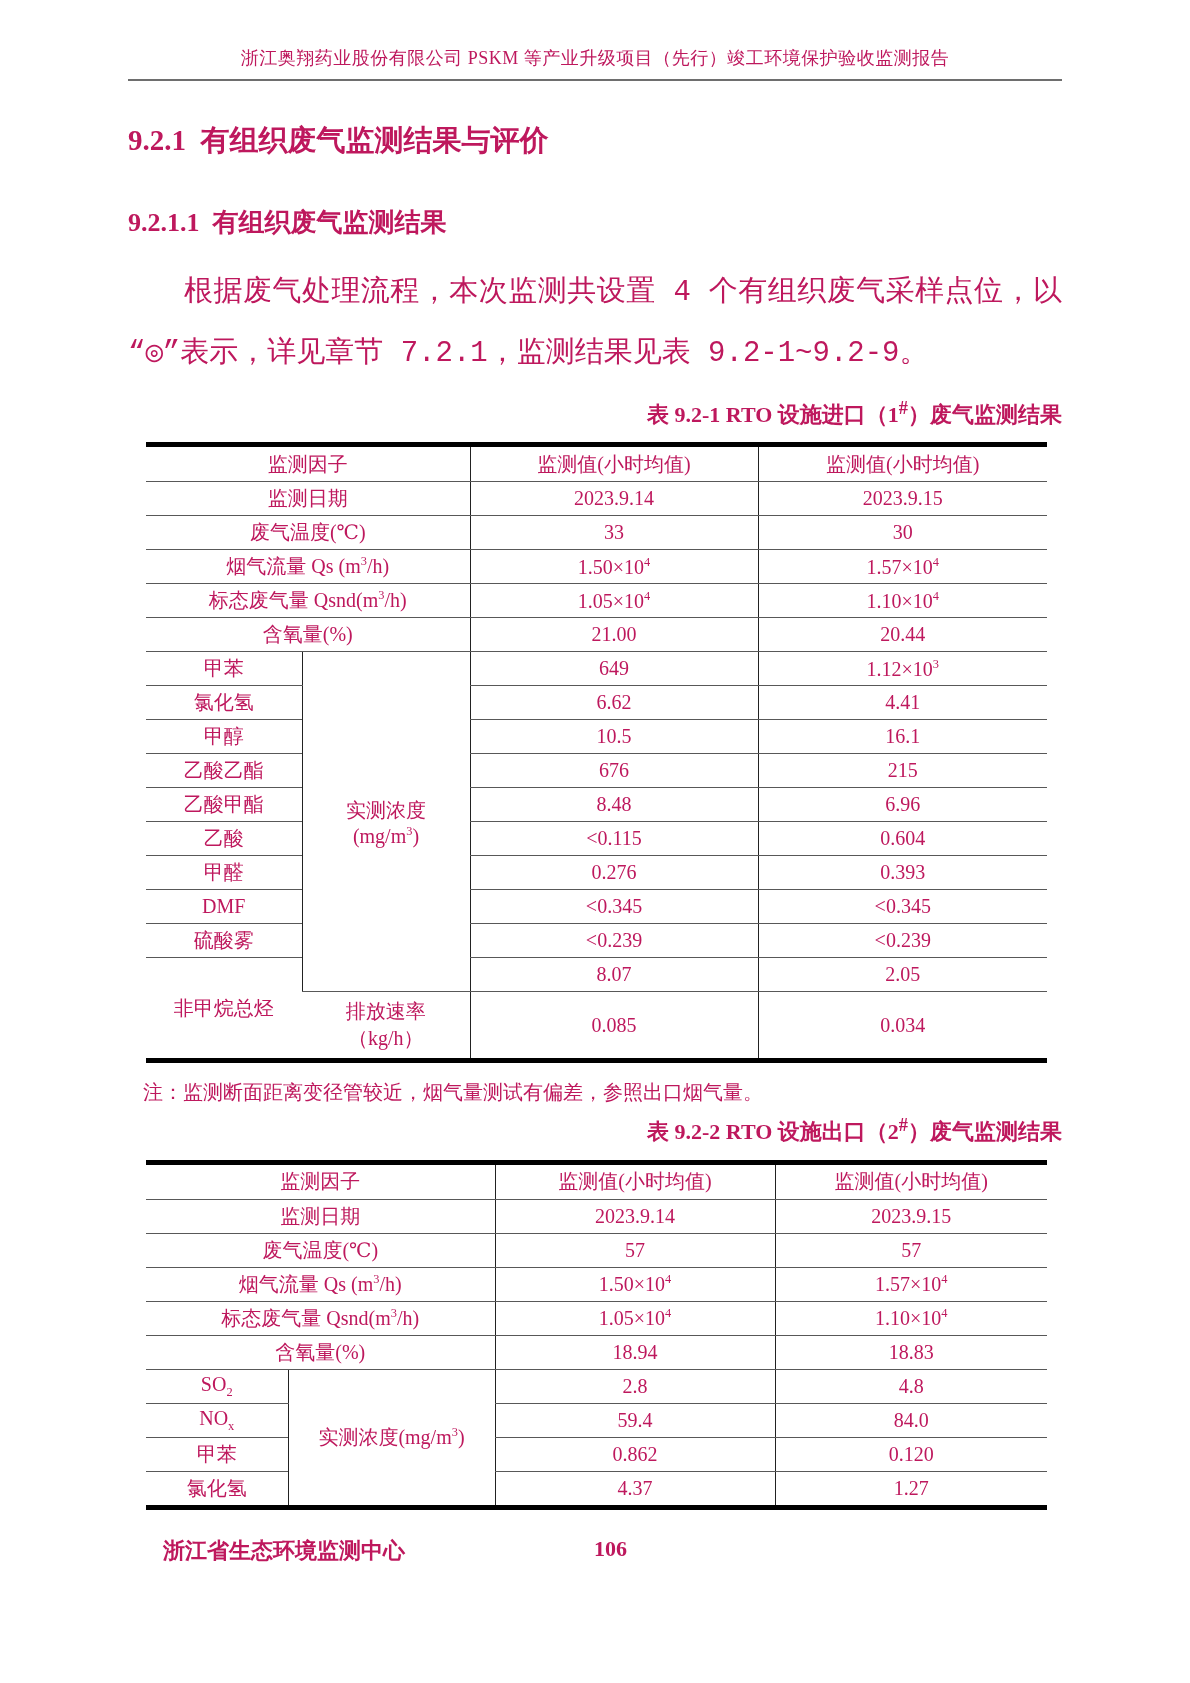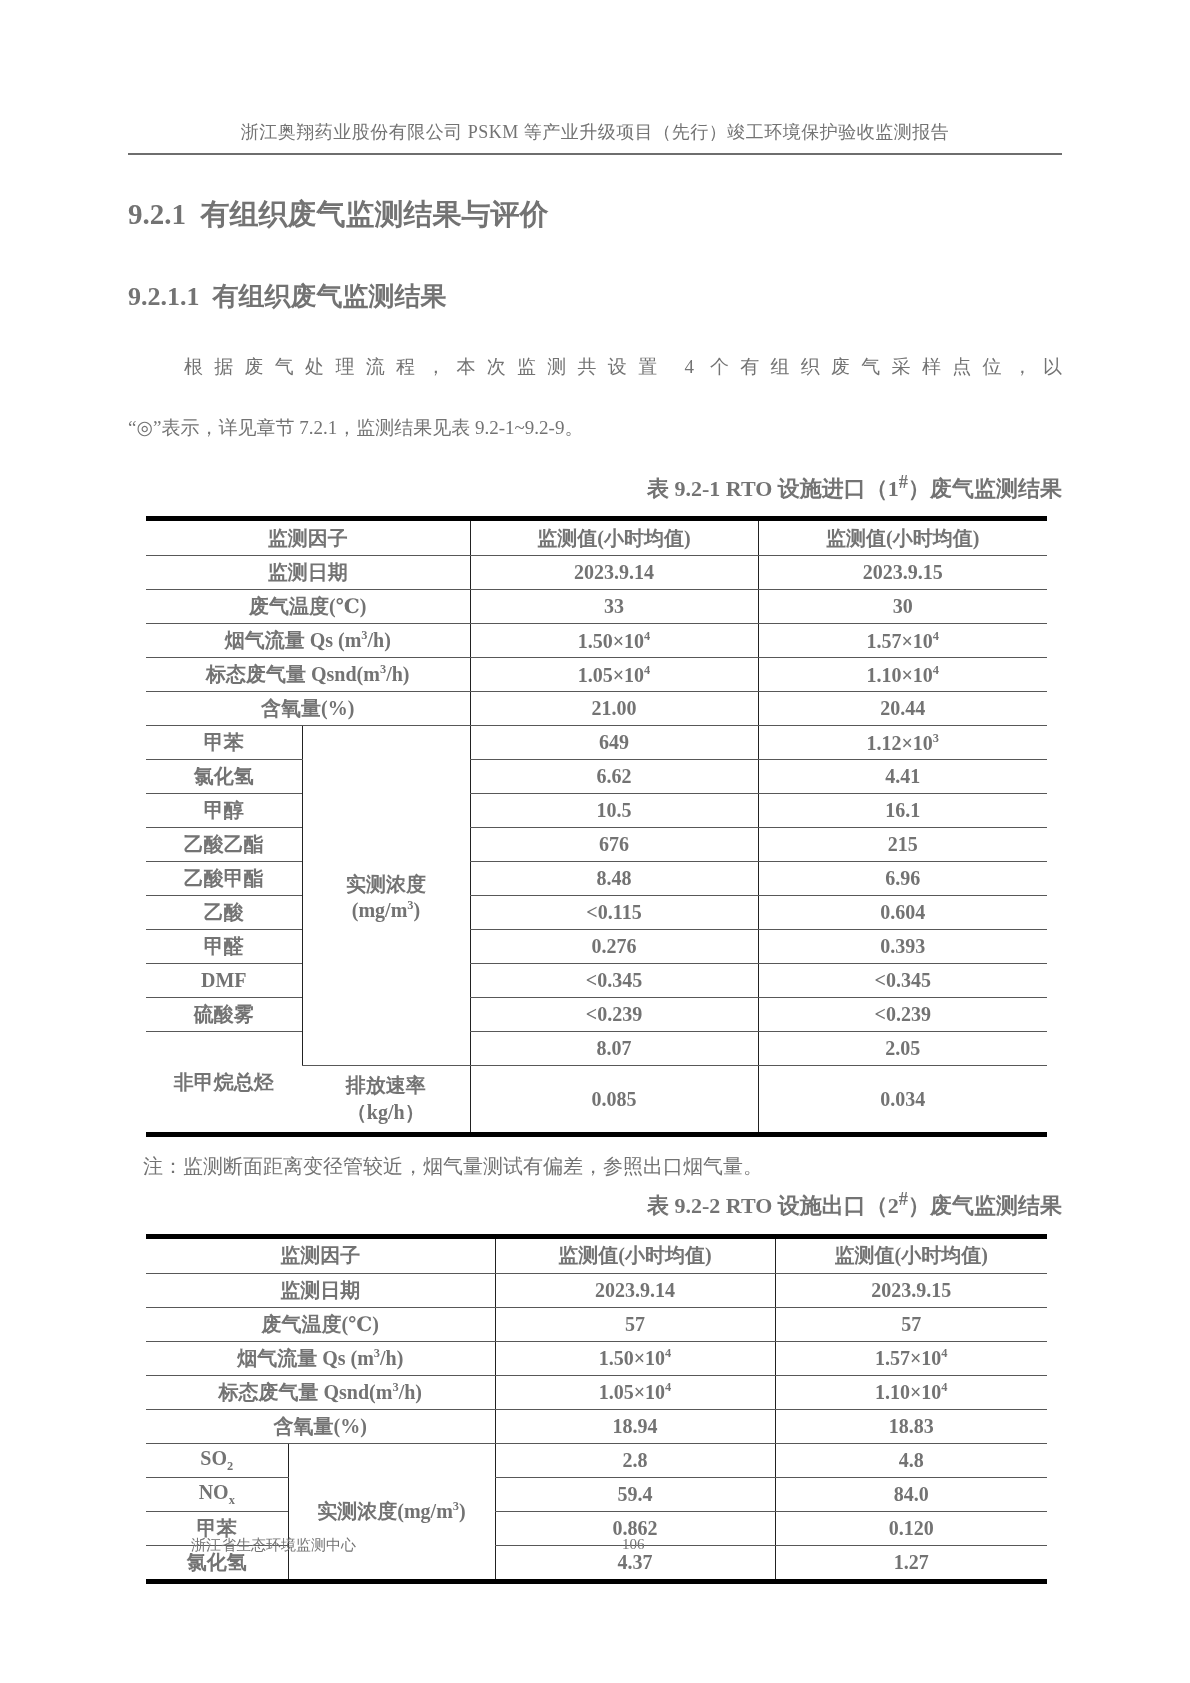--- a/index.html
+++ b/index.html
@@ -1,23 +1,23 @@
 <!DOCTYPE html>
 <html><head>
 <meta charset="utf-8">
 <style>
   html,body{margin:0;padding:0;background:#e8e8e8;}
   .page{
     position:relative;
     width:1190px;height:1683px;
     background:#ffffff;
     font-family:"Liberation Serif","DejaVu Serif",serif;
-    color:#737373;
+    color:#be185d;
     box-sizing:border-box;
-    padding:120px 128px 0 128px;
+    padding:46px 128px 0 128px;
     overflow:hidden;
   }
   .hdr-text{
     text-align:center;
     font-size:18px;
     letter-spacing:.5px;
     white-space:nowrap;
   }
   .hdr-rule{
     margin-top:9px;
@@ -25,21 +25,21 @@
     background:#6e6e6e;
   }
   .h1,.h2,.h3{
     font-weight:bold;
     white-space:pre-wrap;
     margin:0;
   }
   .h1{font-size:30px;margin-top:40px;}
   .h2{font-size:29px;margin-top:40px;}
   .h3{font-size:26px;margin-top:44px;}
-  .para{margin-top:22px;font-size:19px;}
+  .para{margin-top:22px;font-size:29px;font-family:Liberation Mono, monospace;}
   .para-line{display:block;line-height:61px;}
   .para-line.first{
     text-indent:56px;
     text-align:justify;
     text-align-last:justify;
   }
   .tbl-title{
     text-align:right;
     font-weight:bold;
     font-size:22px;
@@ -49,21 +49,20 @@
   .tbl-title.second{margin-top:9px;}
   table.t{
     border-collapse:collapse;
     table-layout:fixed;
     width:901px;
     margin-left:18px;
     margin-top:12px;
     border-top:5px solid #000;
     border-bottom:5px solid #000;
     font-size:20px;
-    font-weight:bold;
   }
   table.t td{
     text-align:center;
     vertical-align:middle;
     height:33px;
     padding:0 4px;
     border-bottom:1.5px solid #585858;
     white-space:pre-wrap;
     overflow:hidden;
   }
@@ -72,24 +71,25 @@
   table.t tr.rate-row td{height:66px;}
   table.t sup{font-size:62%;}
   table.t sub{font-size:62%;}
   .note{
     margin-top:16px;
     margin-left:15px;
     font-size:20px;
   }
   .footer{
     position:absolute;
-    left:144px;
+    left:116px;
     top:1536px;
     width:934px;
-    font-size:15px;
+    font-size:22px;
+    font-weight:bold;
   }
   .footer-left{
     display:inline-block;
     margin-left:47px;
   }
   .footer-page{
     position:absolute;
     left:478px;
     top:0;
   }

